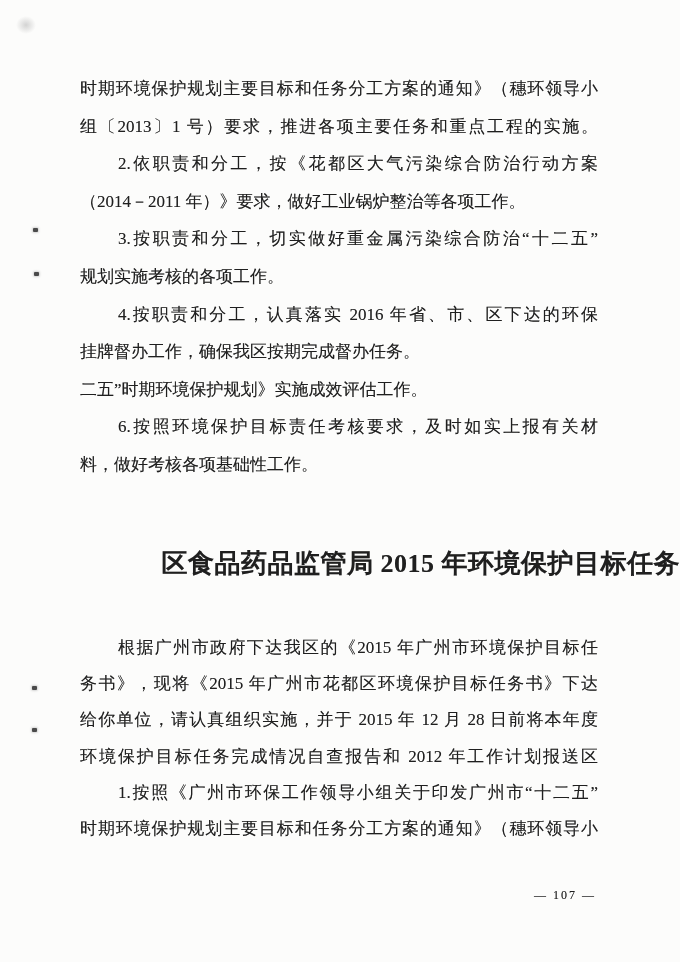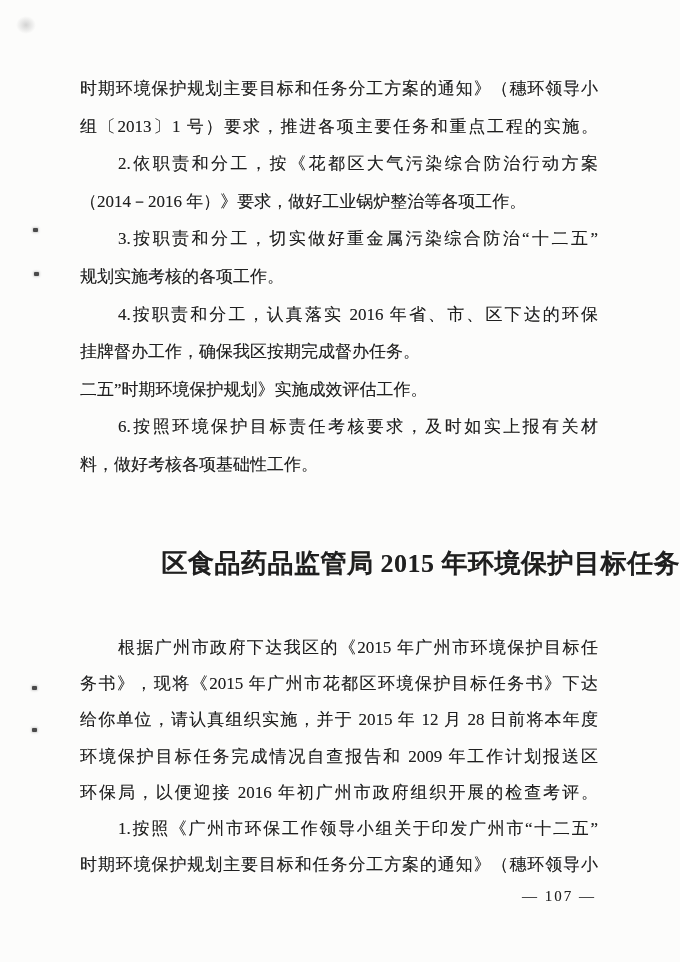--- a/index.html
+++ b/index.html
@@ -44,21 +44,21 @@
     width: 100%;
     text-align: right;
     font-size: 26px;
     font-weight: bold;
     letter-spacing: 0.5px;
   }
   .pageno {
     position: absolute;
     top: 888px;
     right: 84px;
-    font-size: 15px;
+    font-size: 12px;
     letter-spacing: 2px;
     white-space: nowrap;
   }
   .speck {
     position: absolute;
     width: 5px;
     height: 4px;
     border-radius: 1px;
     background: var(--color-speck);
     box-shadow: 0 0 2px 1px rgba(120,120,120,0.3);
@@ -84,37 +84,36 @@
   <div class="smudge"></div>
   <div class="speck s1"></div>
   <div class="speck s2"></div>
   <div class="speck s3"></div>
   <div class="speck s4"></div>
 
   <section class="col sec-a">
     <div class="line fill">时期环境保护规划主要目标和任务分工方案的通知》（穗环领导小</div>
     <div class="line fill">组〔2013〕1 号）要求，推进各项主要任务和重点工程的实施。</div>
     <div class="line fill indent">2.依职责和分工，按《花都区大气污染综合防治行动方案</div>
-    <div class="line end">（2014－2016 年）》要求，做好工业锅炉整治等各项工作。</div>
+    <div class="line end">（2014－2011 年）》要求，做好工业锅炉整治等各项工作。</div>
     <div class="line fill indent">3.按职责和分工，切实做好重金属污染综合防治“十二五”</div>
     <div class="line end">规划实施考核的各项工作。</div>
     <div class="line fill indent">4.按职责和分工，认真落实 2016 年省、市、区下达的环保</div>
     <div class="line end">挂牌督办工作，确保我区按期完成督办任务。</div>
     <div class="line end">二五”时期环境保护规划》实施成效评估工作。</div>
     <div class="line fill indent">6.按照环境保护目标责任考核要求，及时如实上报有关材</div>
     <div class="line end">料，做好考核各项基础性工作。</div>
   </section>
 
   <h1 class="heading">区食品药品监管局 2015 年环境保护目标任务</h1>
 
   <section class="col sec-b">
     <div class="line fill indent">根据广州市政府下达我区的《2015 年广州市环境保护目标任</div>
     <div class="line fill">务书》，现将《2015 年广州市花都区环境保护目标任务书》下达</div>
     <div class="line fill">给你单位，请认真组织实施，并于 2015 年 12 月 28 日前将本年度</div>
-    <div class="line fill">环境保护目标任务完成情况自查报告和 2009 年工作计划报送区</div>
-    <div class="line fill">环保局，以便迎接 2016 年初广州市政府组织开展的检查考评。</div>
+    <div class="line fill">环境保护目标任务完成情况自查报告和 2012 年工作计划报送区</div>
     <div class="line fill indent">1.按照《广州市环保工作领导小组关于印发广州市“十二五”</div>
     <div class="line fill">时期环境保护规划主要目标和任务分工方案的通知》（穗环领导小</div>
   </section>
 
   <div class="pageno">— 107 —</div>
 
 </div>
 
 </body></html>

